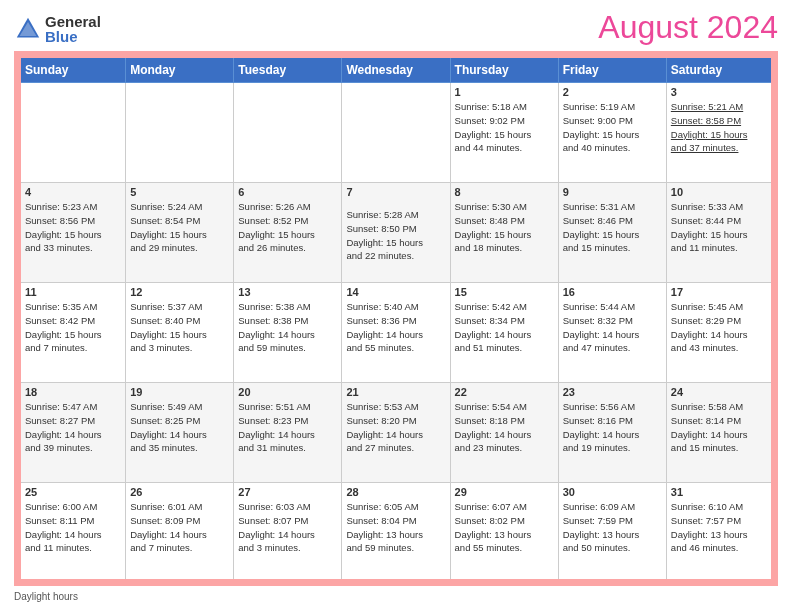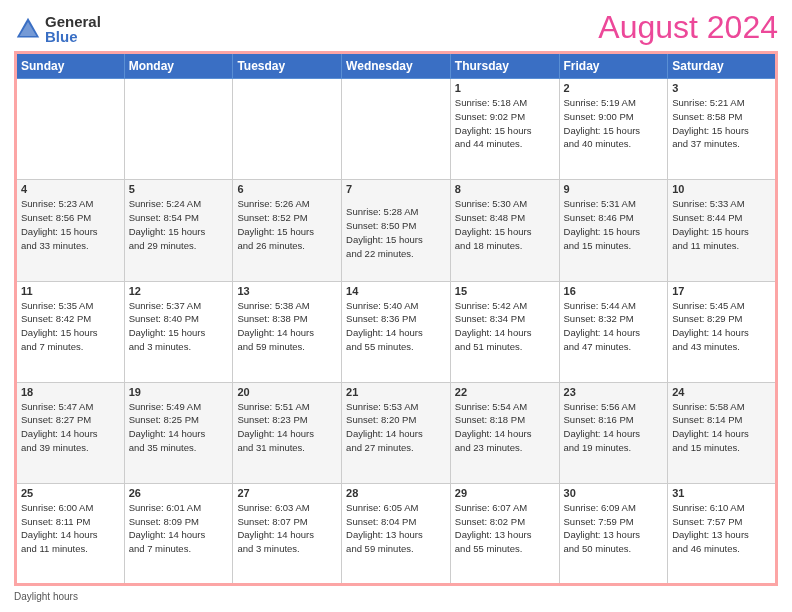--- a/index.html
+++ b/index.html
@@ -58,21 +58,21 @@
       color: #ec4899;
       line-height: 1.1;
     }
     .location {
       font-size: 15px;
       color: #333;
       font-weight: bold;
     }
     .calendar {
       flex: 1;
-      border: 3px solid #fca5a5;
+      border: 7px solid #fca5a5;
       border-collapse: collapse;
       width: 100%;
       table-layout: fixed;
     }
     .calendar th {
       background-color: #3a6fc4;
       color: #fff;
       font-size: 12px;
       font-weight: bold;
       padding: 5px 4px;
@@ -163,21 +163,21 @@
           </td>
           <td>
             <div class="day-num">2</div>
             <div class="day-info" style="white-space: pre-line;">Sunrise: 5:19 AM
 Sunset: 9:00 PM
 Daylight: 15 hours
 and 40 minutes.</div>
           </td>
           <td>
             <div class="day-num">3</div>
-            <div class="day-info" style="white-space: pre-line;">Sunrise: 5:21 AM
+            <div class="day-info" style="white-space: pre-line; text-decoration: underline;">Sunrise: 5:21 AM
 Sunset: 8:58 PM
 Daylight: 15 hours
 and 37 minutes.</div>
           </td>
         </tr>
         <tr>
           <td>
             <div class="day-num">4</div>
             <div class="day-info" style="white-space: pre-line;">Sunrise: 5:23 AM
 Sunset: 8:56 PM

